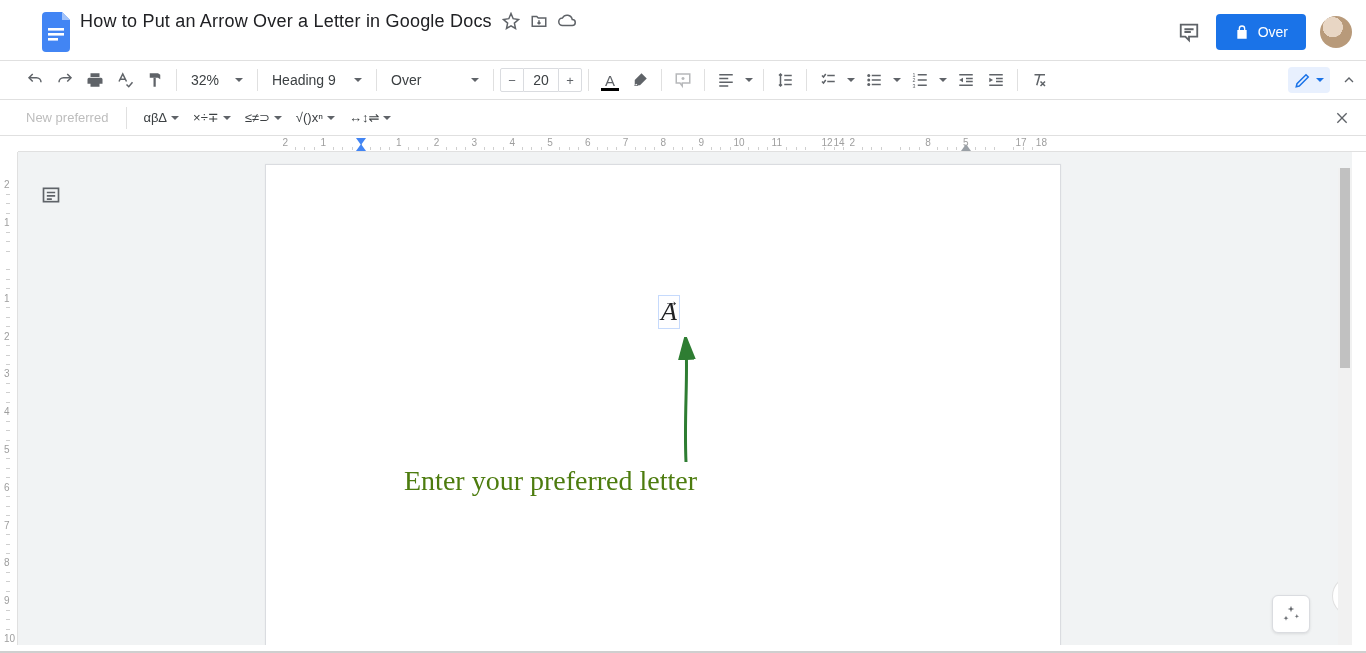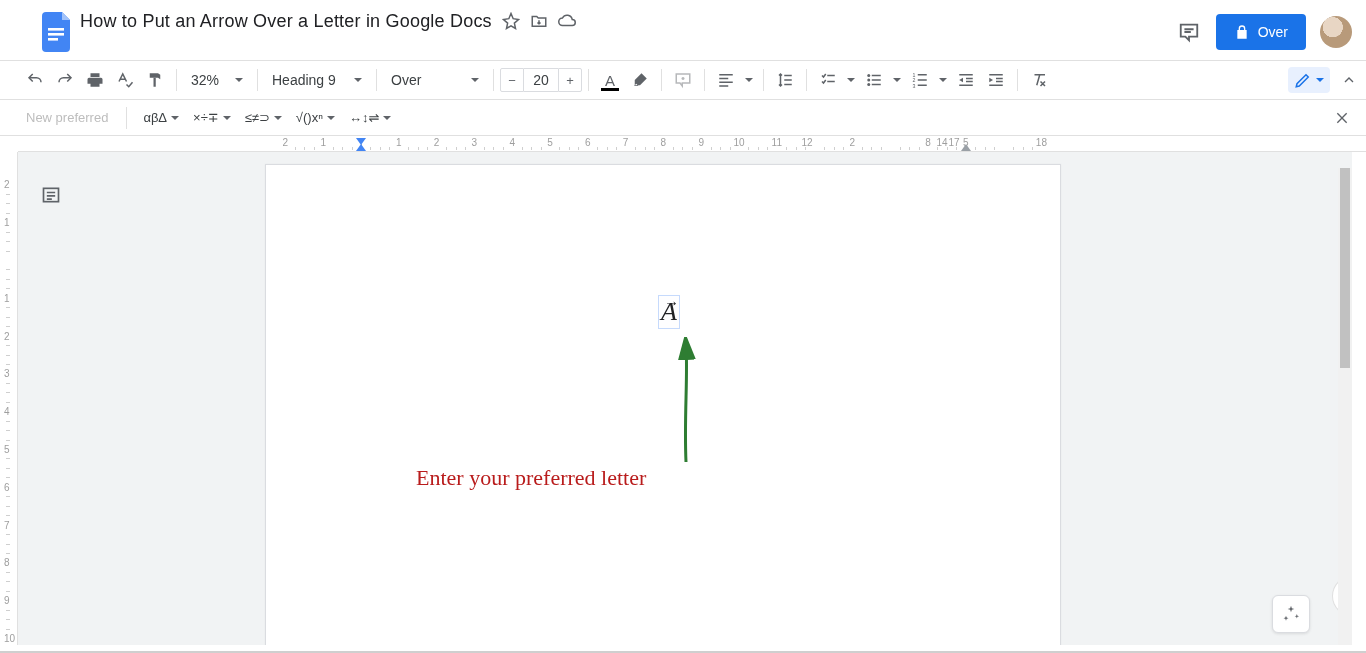--- a/index.html
+++ b/index.html
@@ -76,21 +76,21 @@
   
   .vscroll { position:absolute; right:0; top:16px; bottom:0; width:14px; background:#f1f1f1; }
   .vscroll-thumb { position:absolute; top:0; left:2px; width:10px; height:200px; background:#c1c1c1; border-radius:0;}
 
   
   .equation { position:absolute; left:392px; top:130px; padding:1px 2px; border:1px solid #c6dafc; background:#fefeff; font-family: "Times New Roman", serif; font-style: italic; font-size:26px; }
   .equation .arrow-over { position:absolute; top:-3px; left:5px; font-size:15px; font-style:normal;}
 
   
   .arrow-annot { position:absolute; left:400px; top:172px; }
-  .annot-text { position:absolute; left:150px; top:300px; color:#b91c1c; font-size:22px; font-family: "Comic Sans MS", "Segoe Script", cursive; white-space:nowrap;}
+  .annot-text { position:absolute; left:138px; top:300px; color:#4d7c0f; font-size:28px; font-family: "Comic Sans MS", "Segoe Script", cursive; white-space:nowrap;}
   
   .bottom-border { position:absolute; left:0; right:0; bottom:0; height:2px; background:#cfcfcf;}
 </style>
 </head>
 <body>
 
 <div class="header">
   <div class="docs-icon">
     <svg width="32" height="40" viewBox="0 0 32 40">
         <path fill="#4285f4" d="M4 0h16l8 8v28a4 4 0 0 1-4 4H4a4 4 0 0 1-4-4V4a4 4 0 0 1 4-4z"></path>
@@ -380,41 +380,41 @@
         <div class="tick-minor" style="left: 739.9px;"></div>
         <div class="tick-minor" style="left: 749.35px;"></div>
         <div class="tick-label" style="left: 721px;">10</div>
         <div class="tick-minor" style="left: 768.25px;"></div>
         <div class="tick-minor" style="left: 777.7px;"></div>
         <div class="tick-minor" style="left: 787.15px;"></div>
         <div class="tick-label" style="left: 758.8px;">11</div>
         <div class="tick-minor" style="left: 806.05px;"></div>
         <div class="tick-minor" style="left: 815.5px;"></div>
         <div class="tick-minor" style="left: 824.95px;"></div>
-        <div class="tick-label" style="left: 789px;">12</div>
+        <div class="tick-label" style="left: 809px;">12</div>
         <div class="tick-minor" style="left: 843.85px;"></div>
         <div class="tick-minor" style="left: 853.3px;"></div>
         <div class="tick-minor" style="left: 862.75px;"></div>
         <div class="tick-label" style="left: 834.4px;">2</div>
         <div class="tick-minor" style="left: 881.65px;"></div>
         <div class="tick-minor" style="left: 891.1px;"></div>
         <div class="tick-minor" style="left: 900.55px;"></div>
-        <div class="tick-label" style="left: 924px;">14</div>
+        <div class="tick-label" style="left: 821px;">14</div>
         <div class="tick-minor" style="left: 919.45px;"></div>
         <div class="tick-minor" style="left: 928.9px;"></div>
         <div class="tick-minor" style="left: 938.35px;"></div>
         <div class="tick-label" style="left: 910px;">8</div>
         <div class="tick-minor" style="left: 957.25px;"></div>
         <div class="tick-minor" style="left: 966.7px;"></div>
         <div class="tick-minor" style="left: 976.15px;"></div>
         <div class="tick-label" style="left: 947.8px;">5</div>
         <div class="tick-minor" style="left: 995.05px;"></div>
         <div class="tick-minor" style="left: 1004.5px;"></div>
         <div class="tick-minor" style="left: 1013.95px;"></div>
-        <div class="tick-label" style="left: 936px;">17</div>
+        <div class="tick-label" style="left: 1003px;">17</div>
         <div class="tick-label" style="left: 1023.4px;">18</div>
         <div class="indent-down" style="left: 343px;"></div>
         <div class="indent-up" style="left: 343px;"></div>
         <div class="right-indent" style="left: 947.8px;"></div>
       </div>
   </div>
 
   <div class="canvas-wrap">
     <div class="ruler-v" id="ruler-v">
         <div class="vtick-minor" style="top: 41.85px;"></div>

